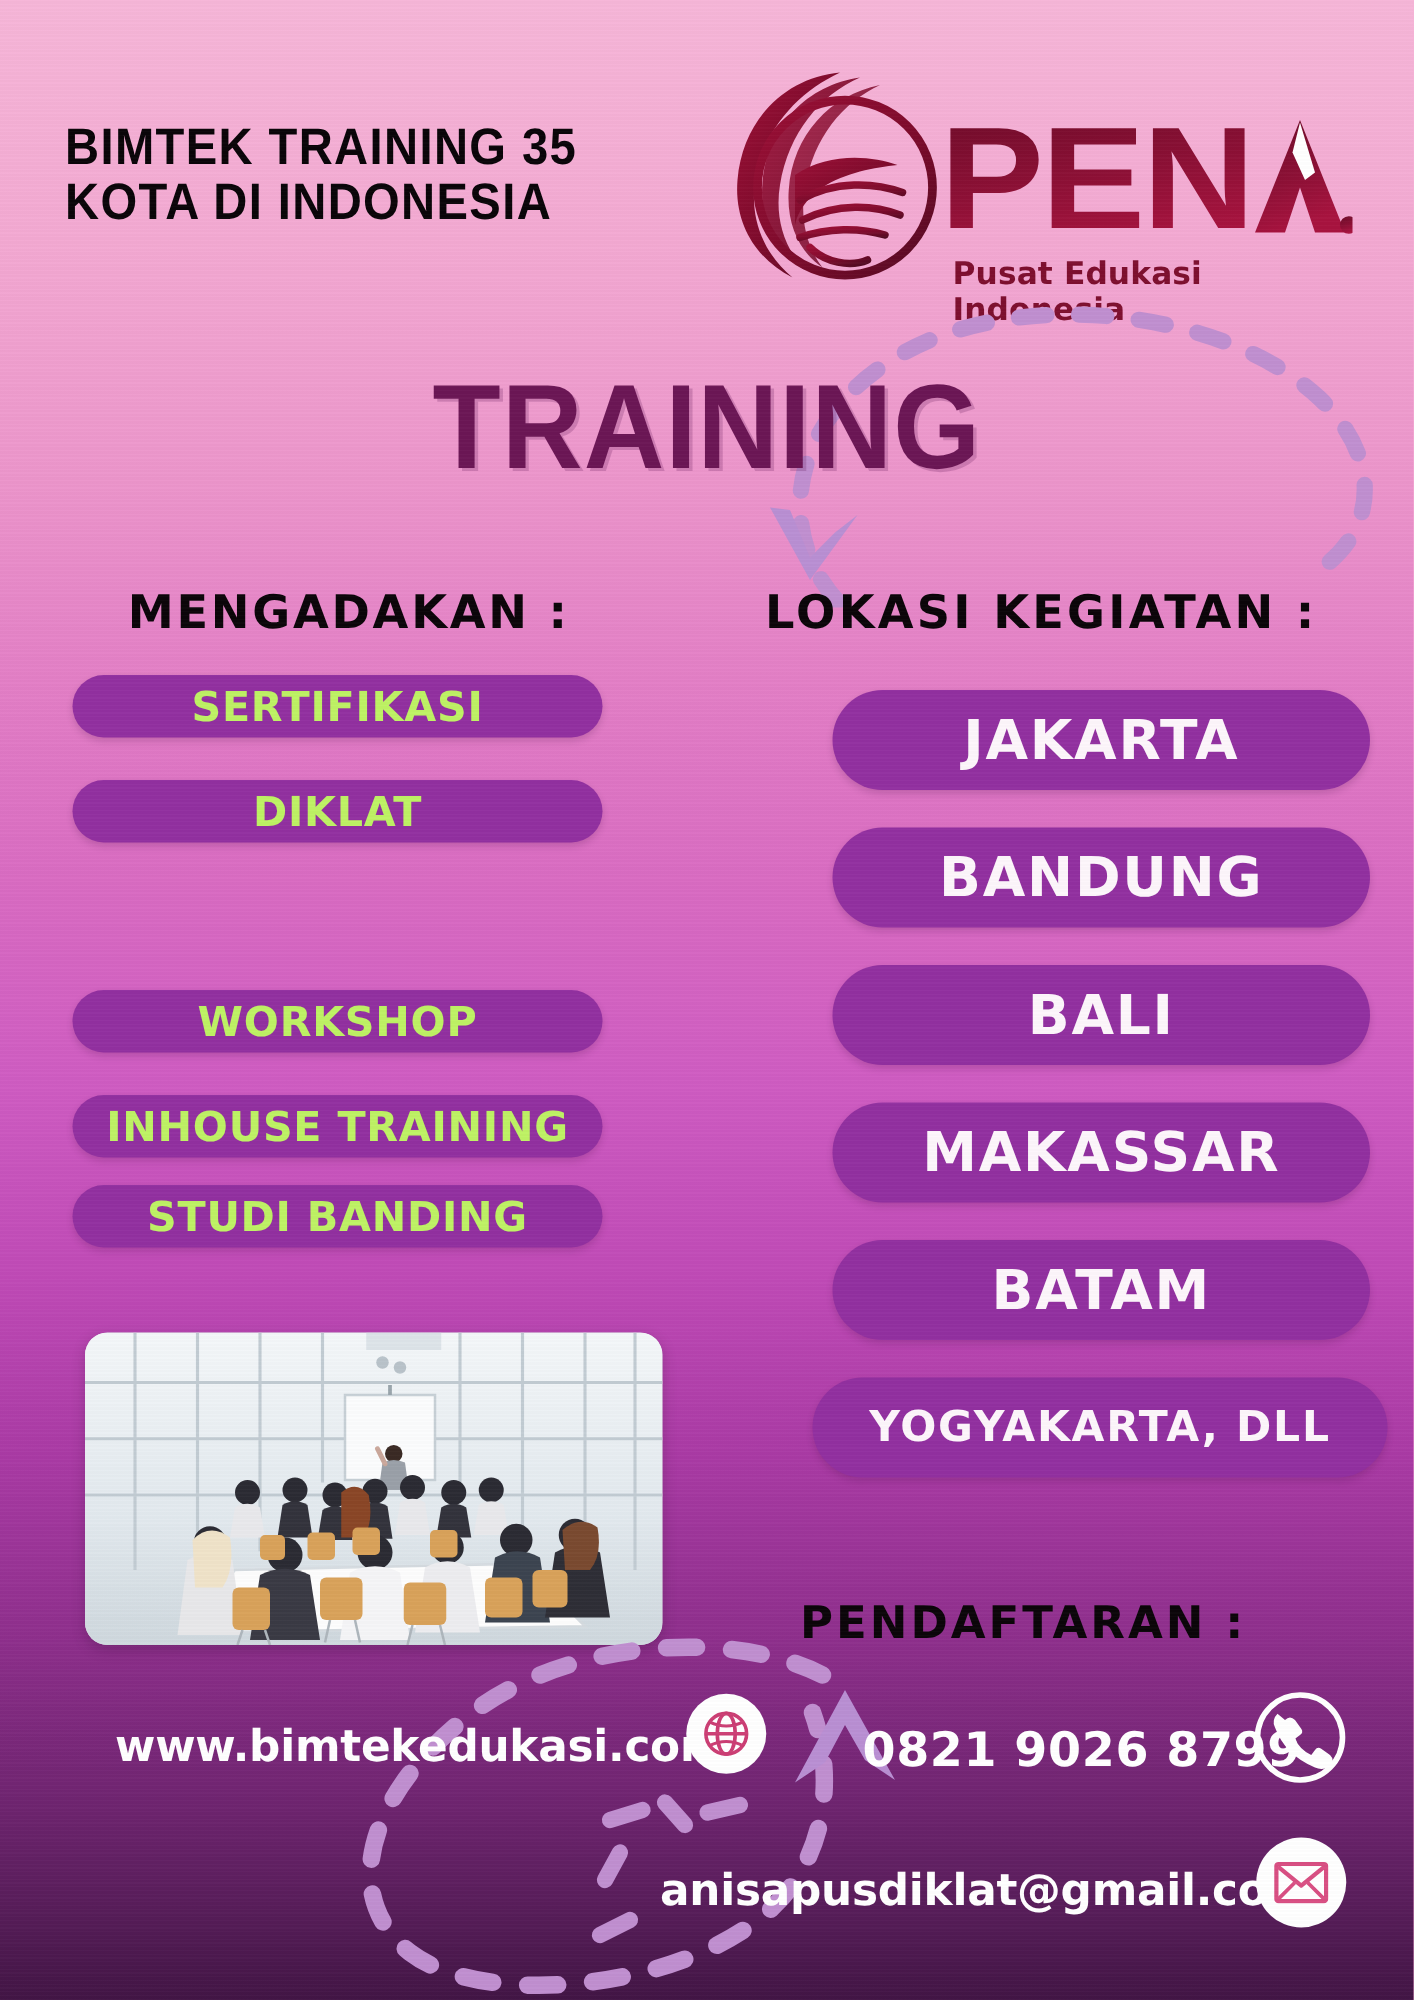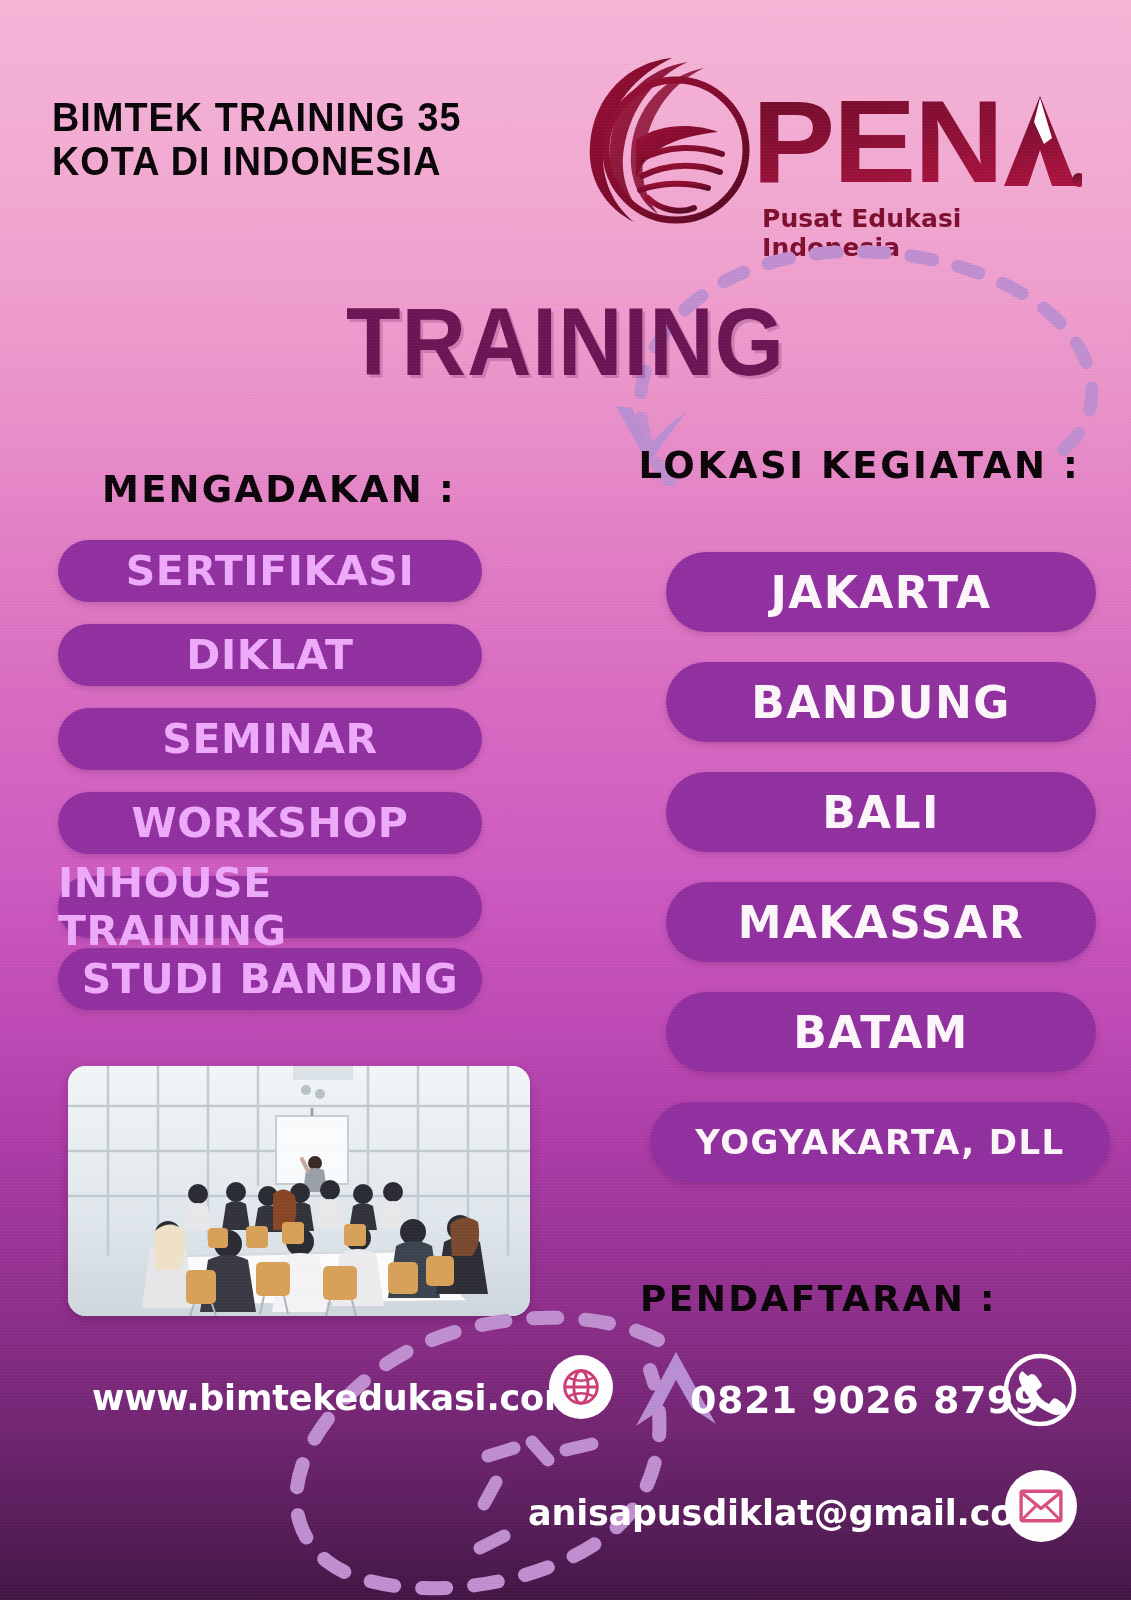--- a/index.html
+++ b/index.html
@@ -61,31 +61,31 @@
   .swoosh{position:absolute;left:600px;top:236px;width:520px;height:250px;}
   .arrow-down{position:absolute;left:608px;top:390px;width:90px;height:90px;}
 
   
   .col-head{
     position:absolute;
     font-family:"DejaVu Sans",sans-serif;
     font-weight:bold;color:#0b0509;text-transform:uppercase;
   }
   .col-head.left{left:44px;top:468px;width:470px;text-align:center;font-size:37px;letter-spacing:2.2px;}
-  .col-head.right{left:612px;top:444px;width:495px;text-align:center;font-size:37px;letter-spacing:2.6px;}
+  .col-head.right{left:612px;top:468px;width:495px;text-align:left;font-size:37px;letter-spacing:2.6px;}
 
   .pill{
     position:absolute;border-radius:999px;
     display:flex;align-items:center;justify-content:center;
     background:#9230a0;
     box-shadow:0 3px 6px rgba(60,10,60,.18);
     font-family:"DejaVu Sans",sans-serif;font-weight:bold;
     text-transform:uppercase;
   }
-  .pill.l{left:58px;width:424px;height:62px;color:#f0abfc;font-size:41px;letter-spacing:.6px;}
+  .pill.l{left:58px;width:424px;height:50px;color:#bef264;font-size:33px;letter-spacing:.6px;}
   .pill.r{width:430px;height:80px;color:#fdf6fb;font-size:44px;letter-spacing:1.4px;}
 
   
   .photo{
     position:absolute;left:68px;top:1066px;width:462px;height:250px;
     border-radius:18px;overflow:hidden;
     box-shadow:0 4px 10px rgba(50,10,50,.25);
     background:#dfe6ea;
   }
   .photo svg{display:block;width:100%;height:100%;}
@@ -173,21 +173,20 @@
 
   <svg class="arrow-down" viewBox="0 0 90 90">
     <path d="M8 16 L40 74 L78 22 L60 36 L40 56 L24 18 Z" fill="#b98fd3"></path>
   </svg>
 
   <div class="col-head left">MENGADAKAN :</div>
   <div class="col-head right">LOKASI KEGIATAN :</div>
 
   <div class="pill l" style="top:540px">SERTIFIKASI</div>
   <div class="pill l" style="top:624px">DIKLAT</div>
-  <div class="pill l" style="top:708px">SEMINAR</div>
   <div class="pill l" style="top:792px">WORKSHOP</div>
   <div class="pill l" style="top:876px">INHOUSE TRAINING</div>
   <div class="pill l" style="top:948px">STUDI BANDING</div>
 
   <div class="pill r" style="left:666px;top:552px">JAKARTA</div>
   <div class="pill r" style="left:666px;top:662px">BANDUNG</div>
   <div class="pill r" style="left:666px;top:882px">MAKASSAR</div>
   <div class="pill r" style="left:666px;top:772px">BALI</div>
   <div class="pill r" style="left:666px;top:992px">BATAM</div>
   <div class="pill r" style="left:650px;top:1102px;width:460px;font-size:34px">YOGYAKARTA, DLL</div>

